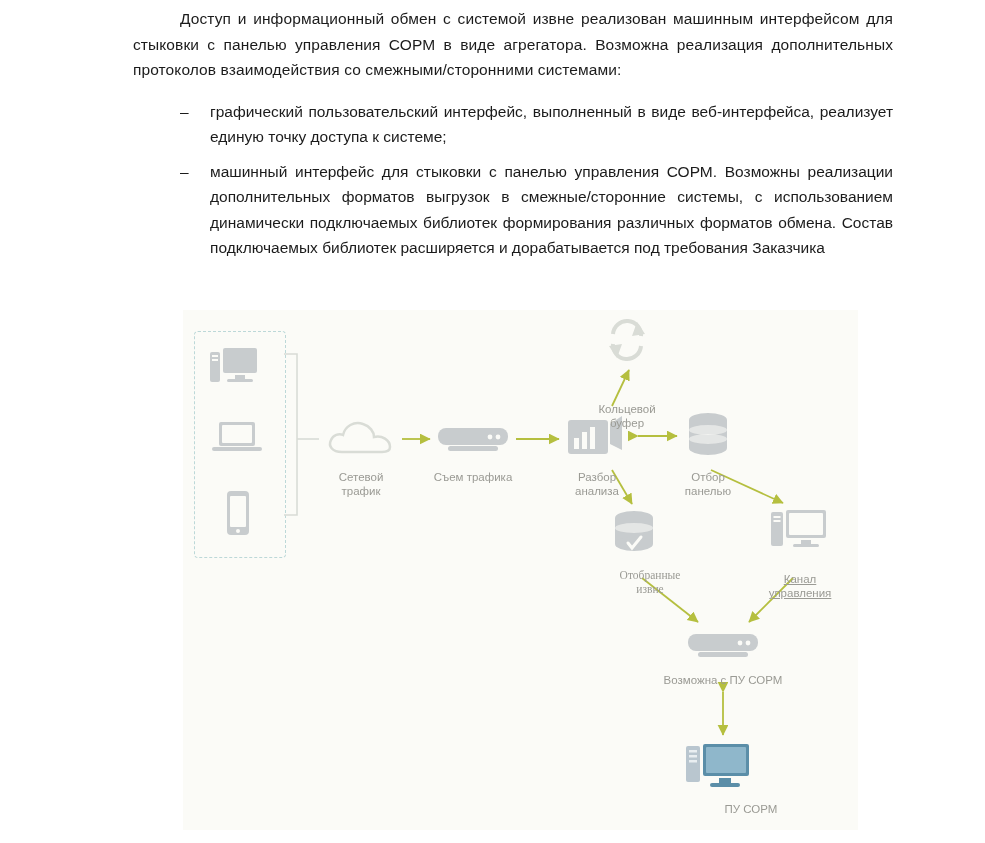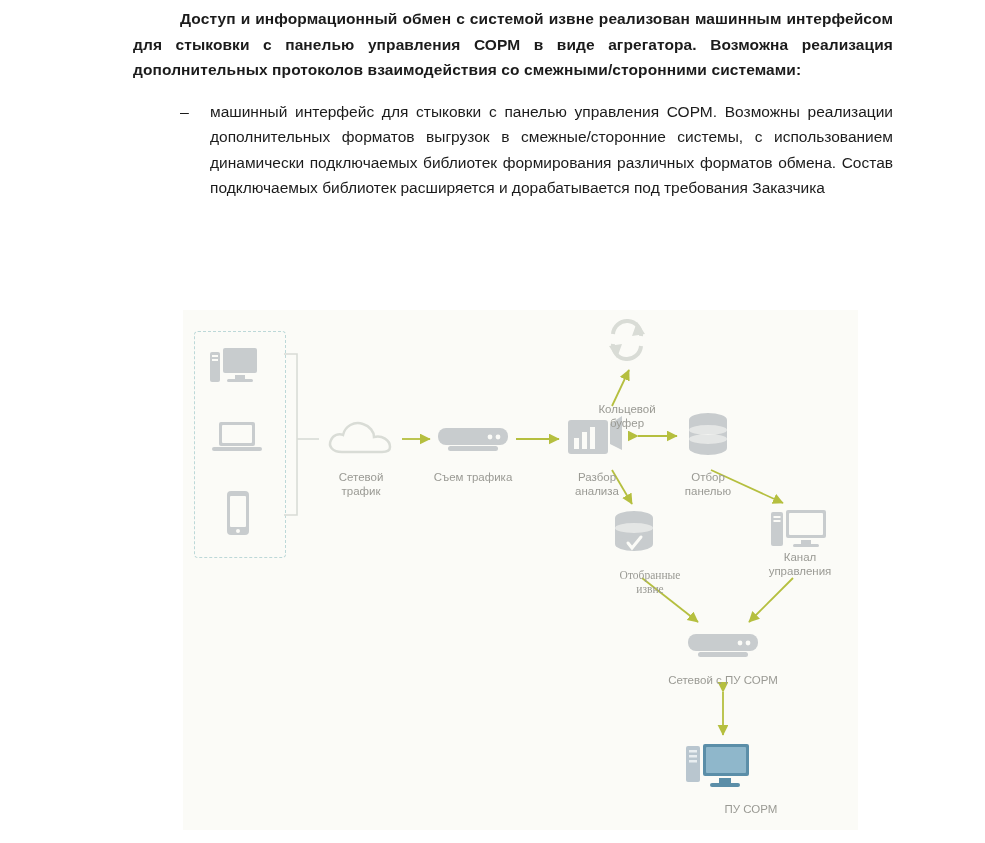--- a/index.html
+++ b/index.html
@@ -28,21 +28,20 @@
     width: 760px;
   }
   p.para {
     margin: 0;
     font-size: 15.5px;
     line-height: 25.5px;
     text-align: justify;
     text-indent: 47px;
     color: #1b1b1b;
     letter-spacing: 0.1px;
-    font-weight: bold;
   }
   ul.bullets {
     list-style: none;
     margin: 16px 0 0 0;
     padding: 0;
   }
   ul.bullets li {
     position: relative;
     padding-left: 77px;
     margin-bottom: 9px;
@@ -92,20 +91,21 @@
 <body>
 
 <div class="page">
 
   <div class="text-block">
     <p class="para">Доступ и информационный обмен с системой извне реализован машинным интерфейсом для стыковки с панелью управления СОРМ в виде агрегатора. Возможна реализация дополнительных протоколов взаимодействия со смежными/сторонними системами:</p>
 
     <ul class="bullets">
       <li>
         <span class="dash">–</span>
+        <span>графический пользовательский интерфейс, выполненный в виде веб-интерфейса, реализует единую точку доступа к системе;</span>
       </li>
       <li>
         <span class="dash">–</span>
         <span>машинный интерфейс для стыковки с панелью управления СОРМ. Возможны реализации дополнительных форматов выгрузок в смежные/сторонние системы, с использованием динамически подключаемых библиотек формирования различных форматов обмена. Состав подключаемых библиотек расширяется и дорабатывается под требования Заказчика</span>
       </li>
     </ul>
   </div>
 
   <div class="figure">
 
@@ -274,25 +274,25 @@
       <div>буфер</div>
     </div>
     <div class="lbl" style="left:475px; top:160px; width:100px;">
       <div>Отбор</div>
       <div>панелью</div>
     </div>
     <div class="lbl" style="left:417px; top:258px; width:100px;font-family:Liberation Serif, serif;">
       <div>Отобранные</div>
       <div>извне</div>
     </div>
-    <div class="lbl" style="left:557px; top:240px; width:120px;">
+    <div class="lbl" style="left:557px; top:262px; width:120px;text-decoration:underline;">
       <div>Канал</div>
       <div>управления</div>
     </div>
     <div class="lbl" style="left:450px; top:363px; width:180px;">
-      <div>Сетевой с ПУ СОРМ</div>
+      <div>Возможна с ПУ СОРМ</div>
     </div>
     <div class="lbl" style="left:506px; top:492px; width:124px;">
       <div>ПУ СОРМ</div>
     </div>
 
   </div>
 </div>
 
 </body></html>

